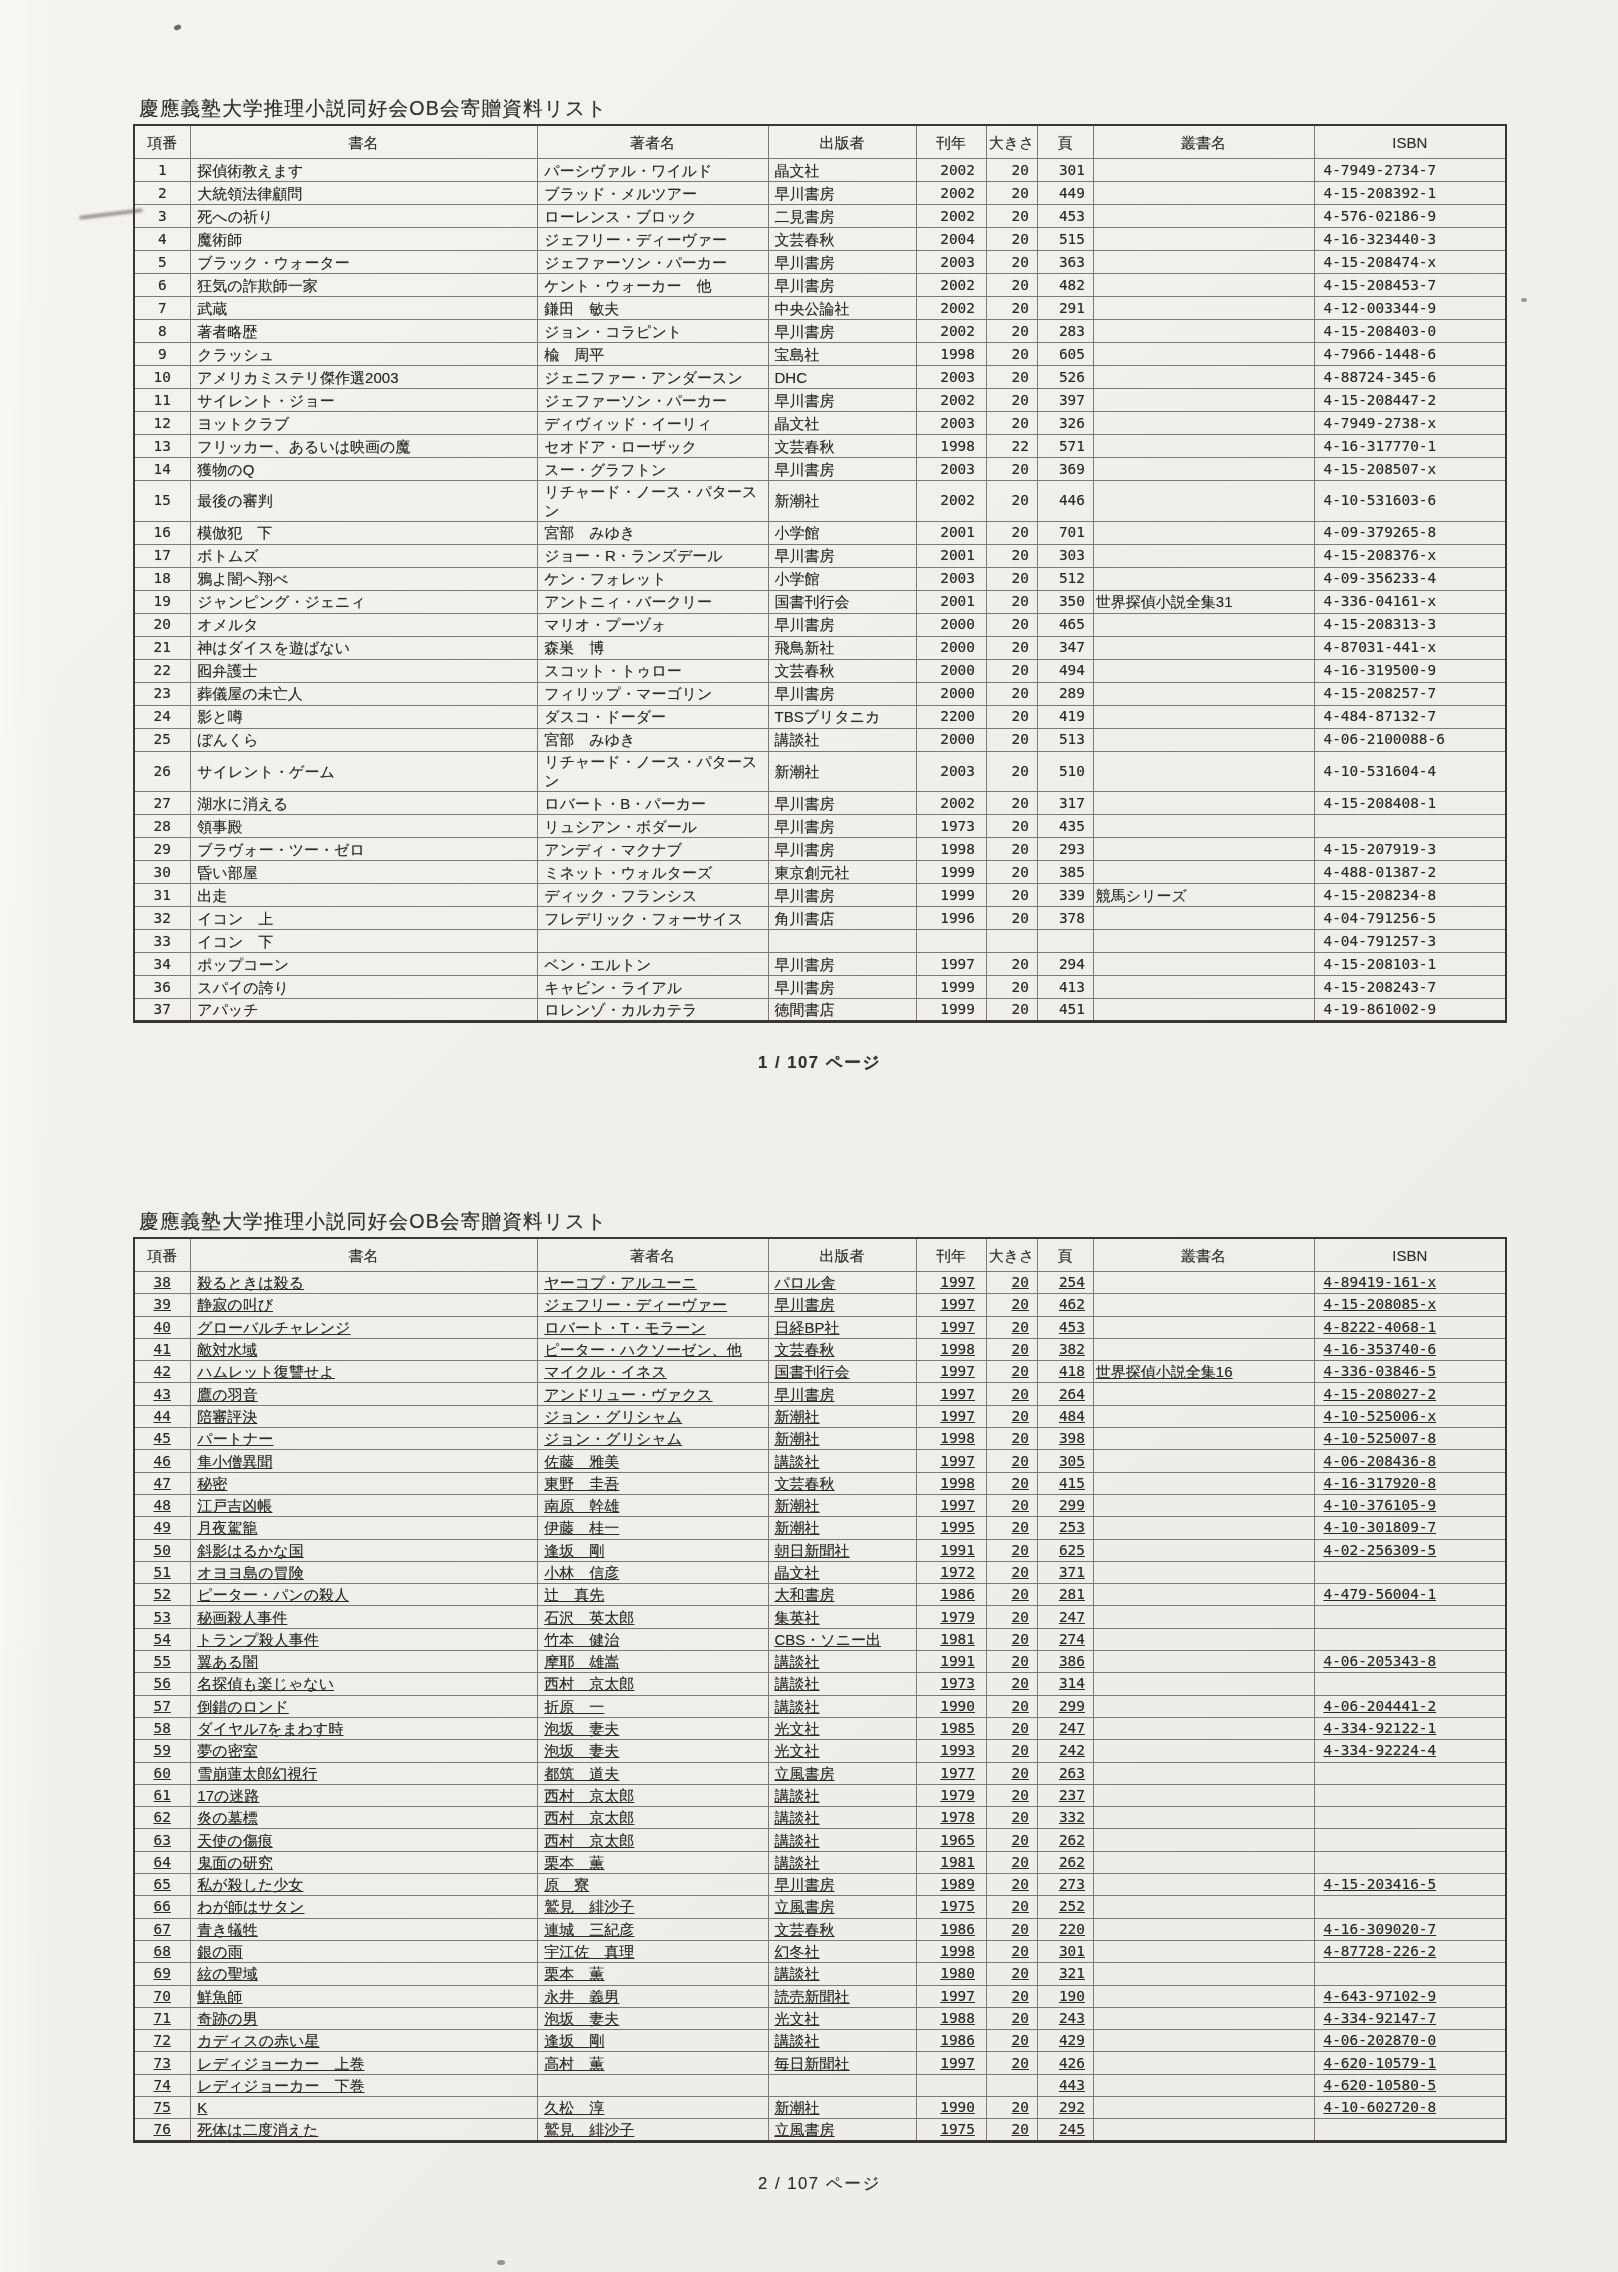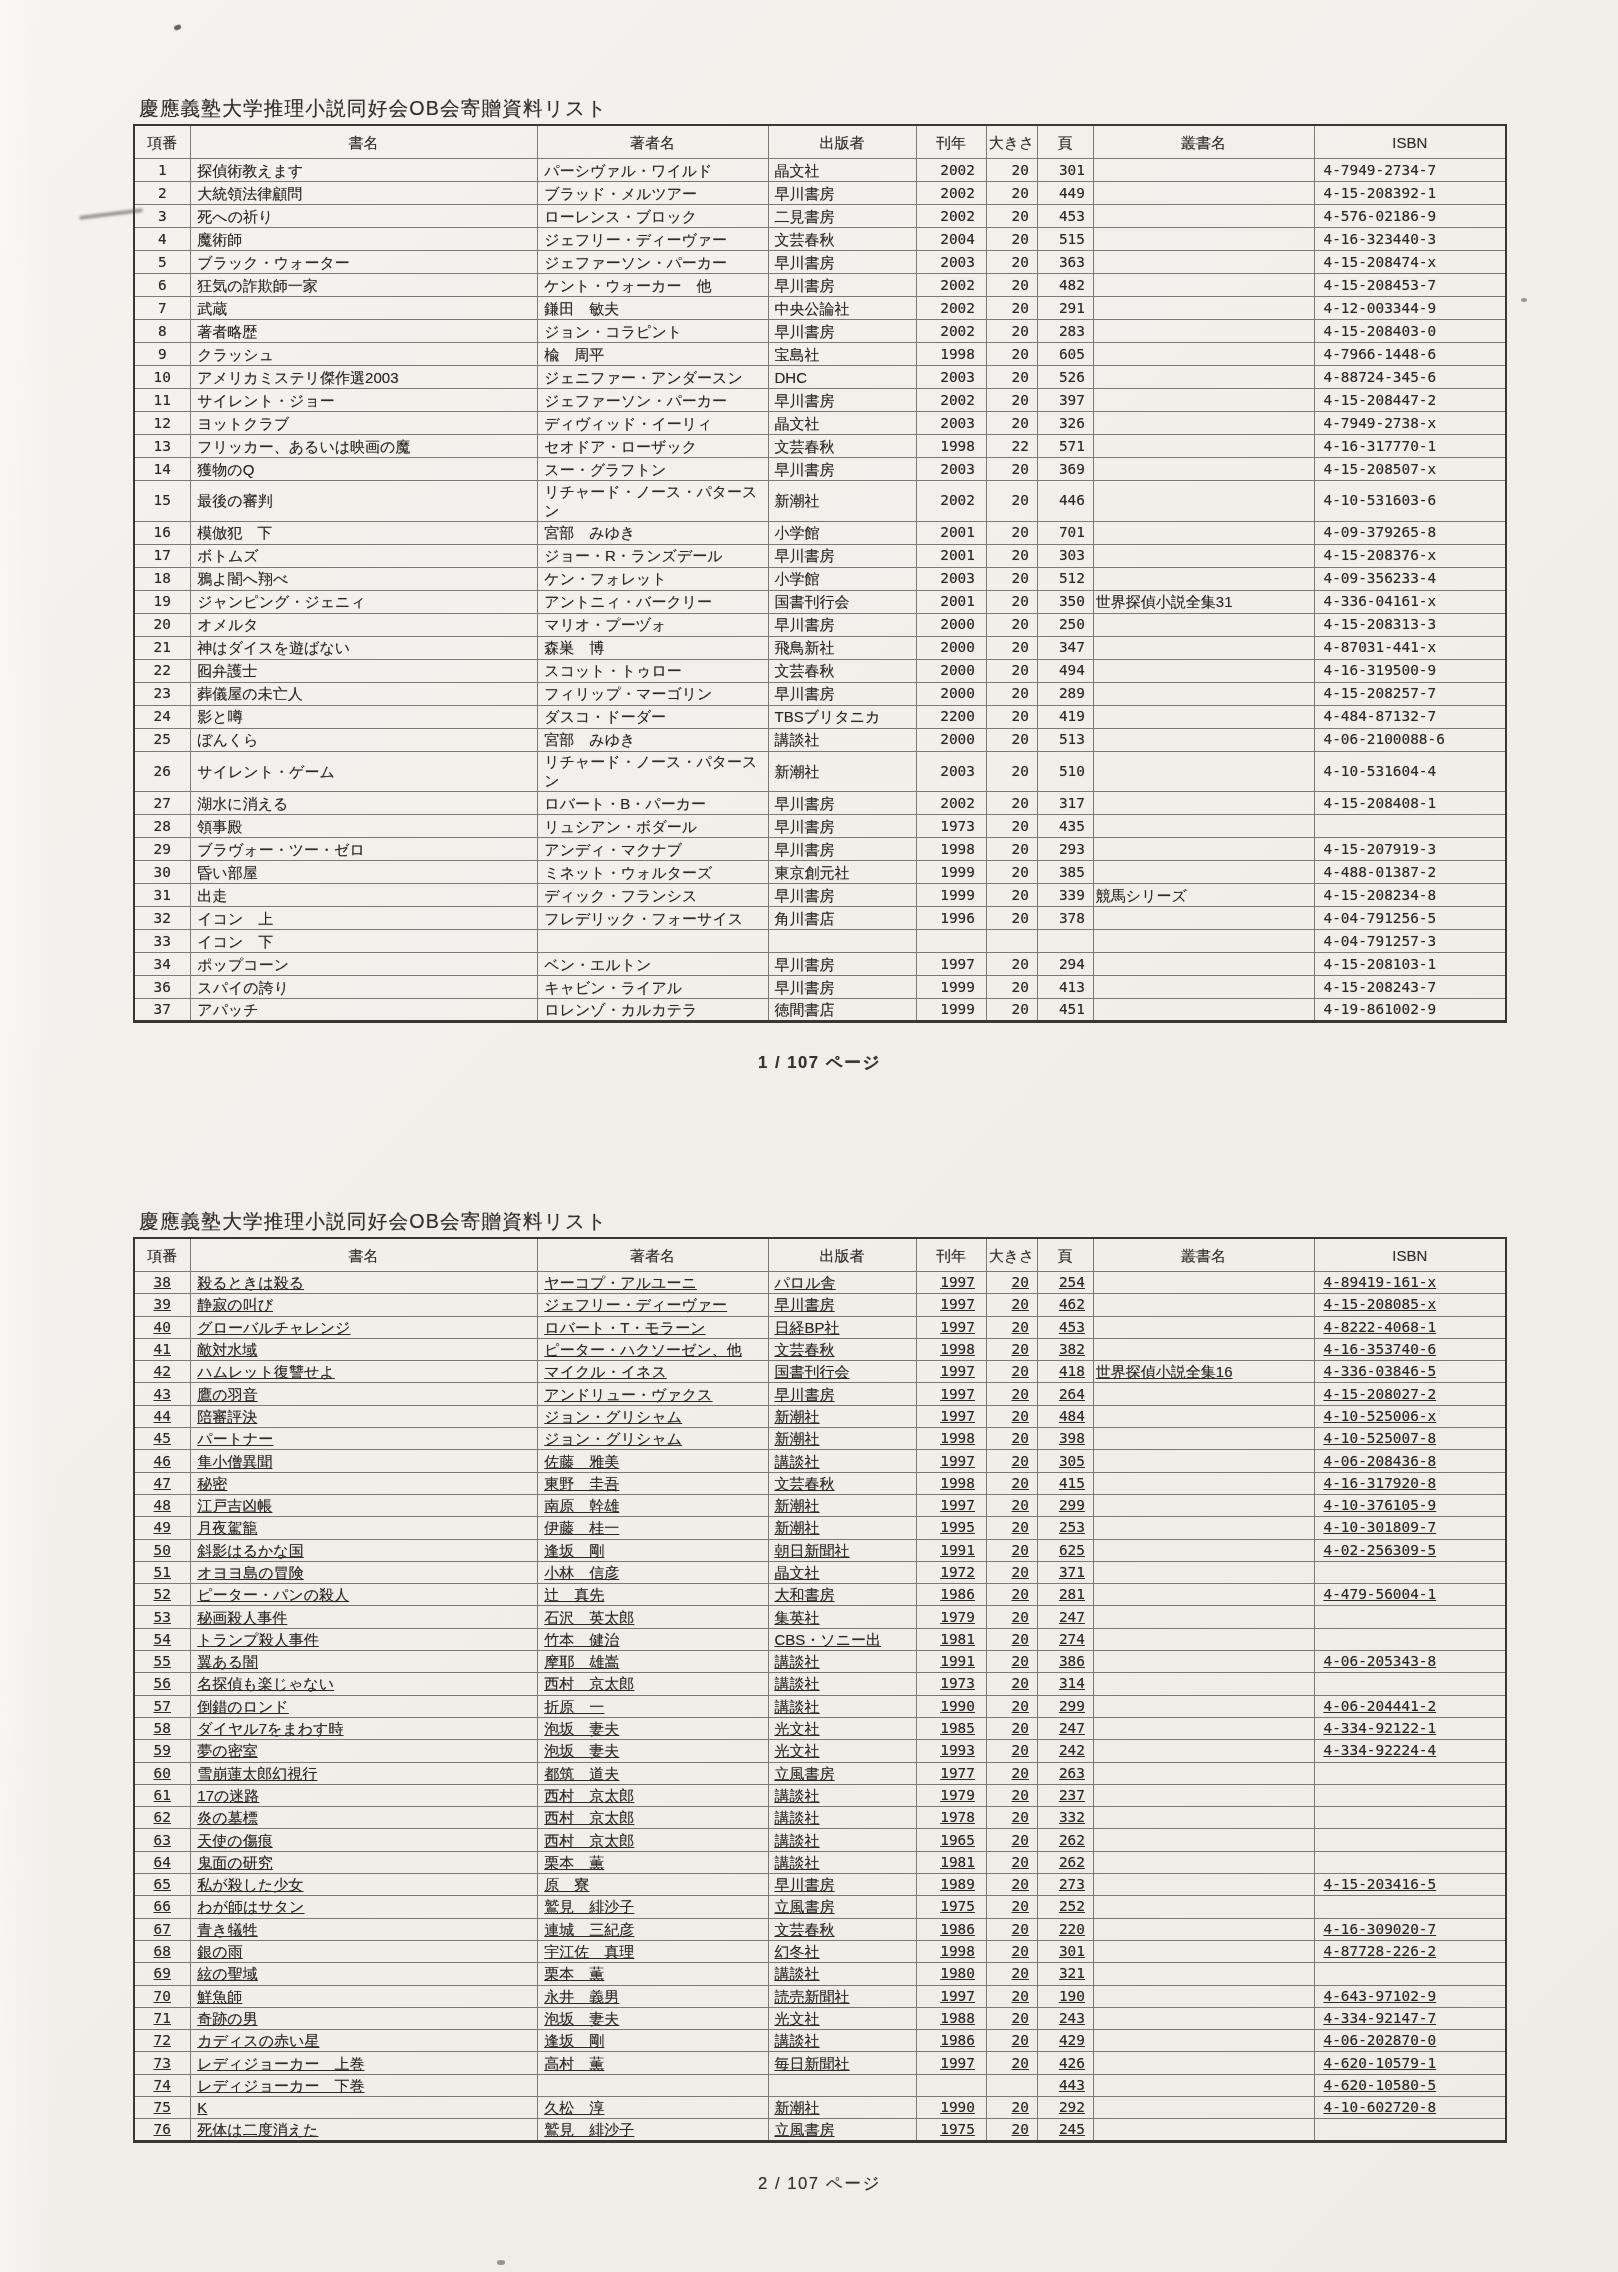--- a/index.html
+++ b/index.html
@@ -309,21 +309,21 @@
             <td class="c7">世界探偵小説全集31</td>
             <td class="c8">4-336-04161-x</td>
           </tr>
           <tr>
             <td class="c0">20</td>
             <td class="c1">オメルタ</td>
             <td class="c2">マリオ・プーヅォ</td>
             <td class="c3">早川書房</td>
             <td class="c4">2000</td>
             <td class="c5">20</td>
-            <td class="c6">250</td>
+            <td class="c6">465</td>
             <td class="c7"></td>
             <td class="c8">4-15-208313-3</td>
           </tr>
           <tr>
             <td class="c0">21</td>
             <td class="c1">神はダイスを遊ばない</td>
             <td class="c2">森巣　博</td>
             <td class="c3">飛鳥新社</td>
             <td class="c4">2000</td>
             <td class="c5">20</td>

